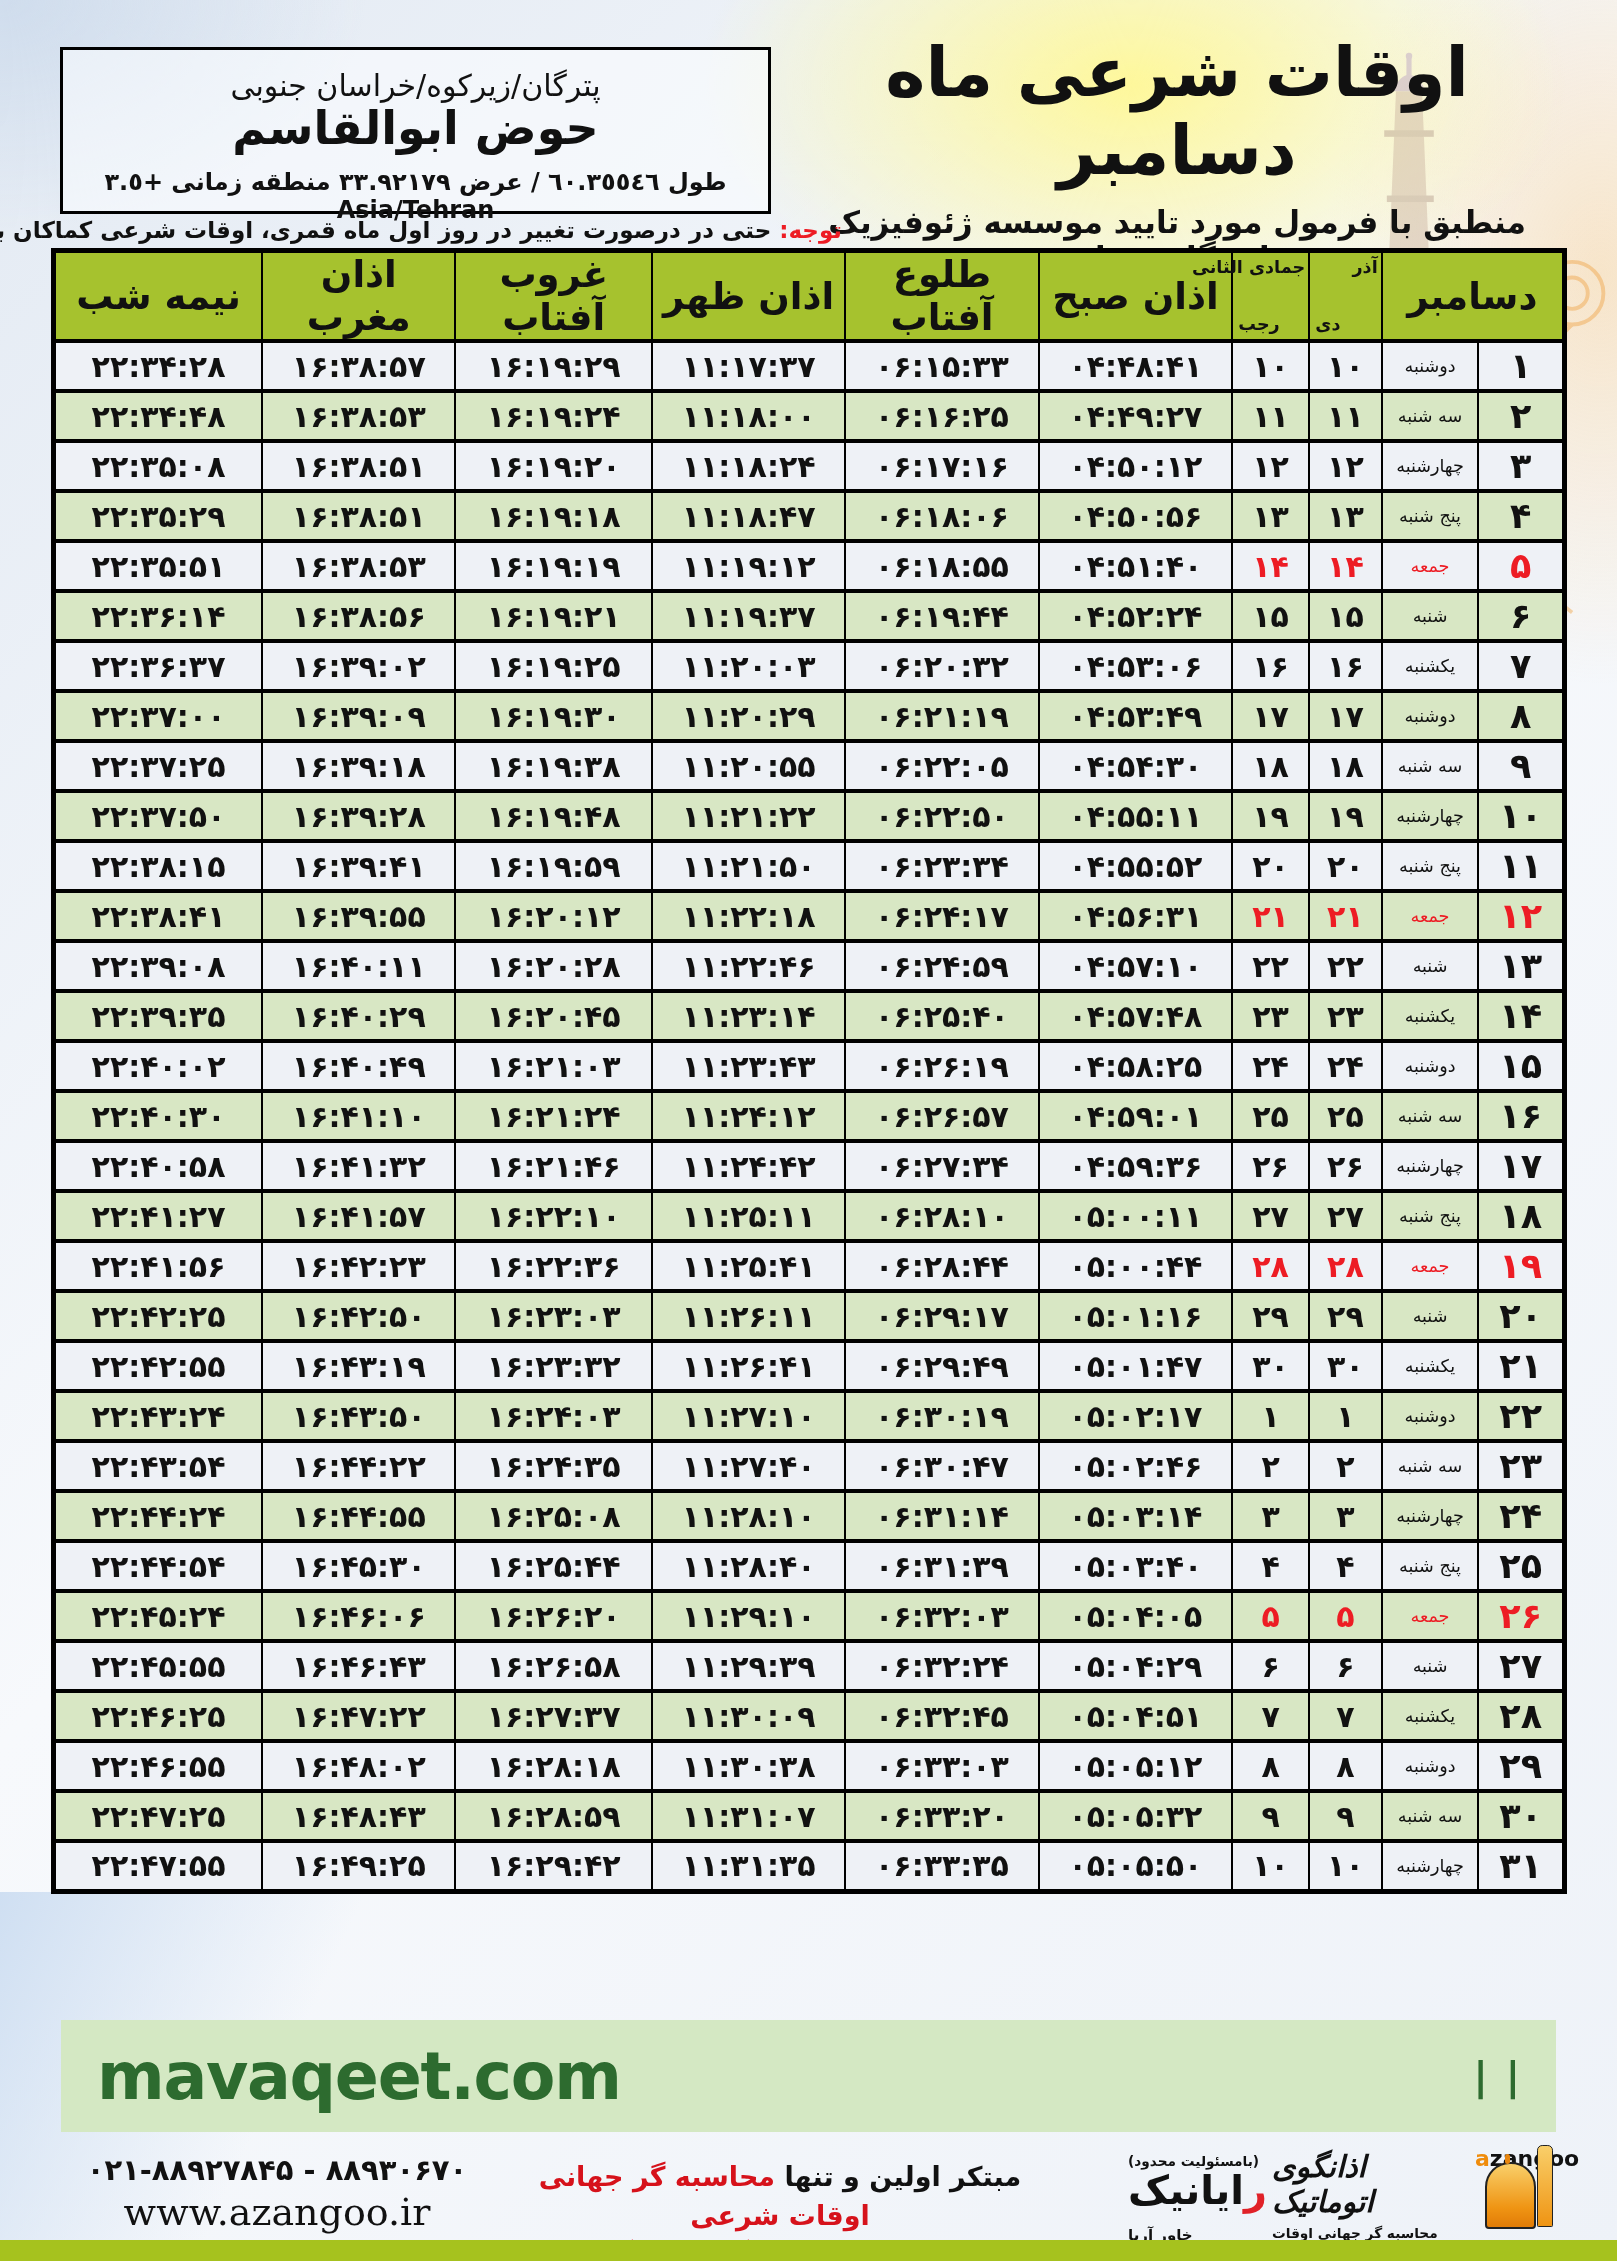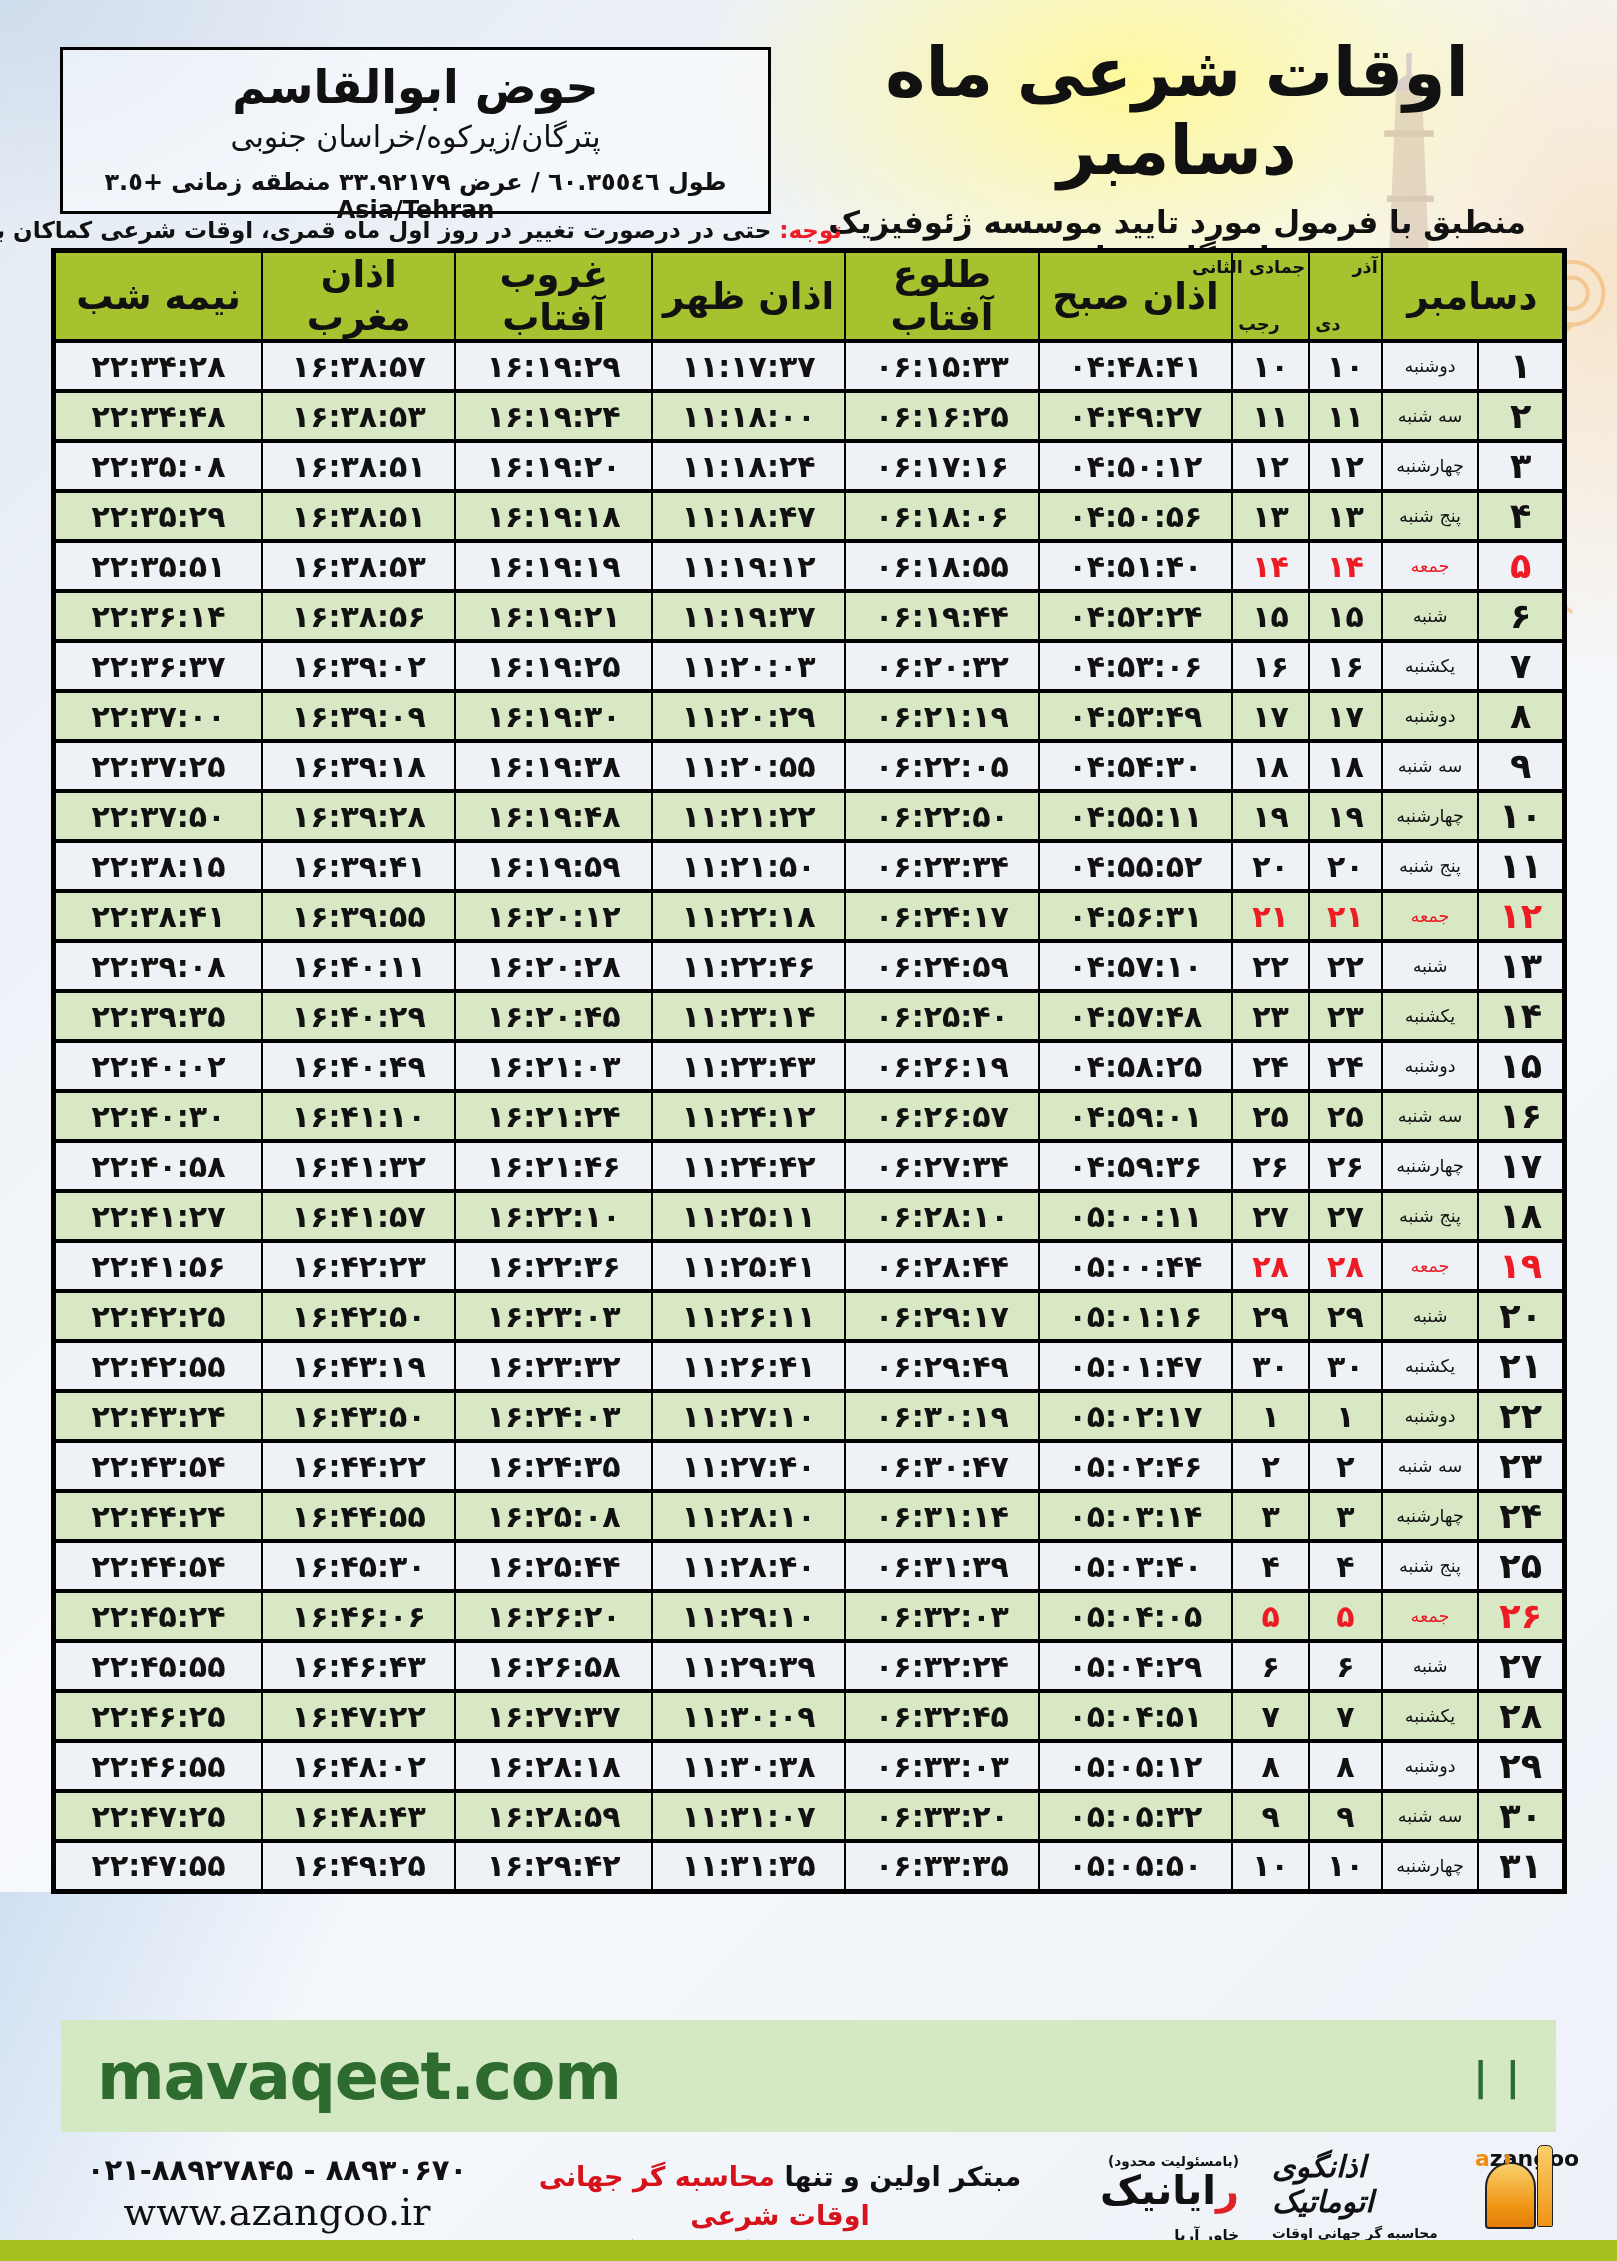--- a/index.html
+++ b/index.html
@@ -75,21 +75,21 @@
   #mavaqeet-spacer{flex:1;}
   #mavaqeet-latin{font-size:65px;font-weight:bold;direction:ltr;letter-spacing:-1.3px;}
 
   
   #footer-phones{position:absolute;left:65px;top:2153px;width:424px;text-align:center;}
   #phone-numbers{font-size:29px;font-weight:bold;direction:ltr;}
   #azangoo-url{font-family:"DejaVu Serif",serif;font-size:38px;margin-top:2.6px;}
   #footer-claims{position:absolute;left:496px;top:2157px;width:568px;direction:rtl;text-align:center;
     font-size:27px;font-weight:bold;line-height:1.45;}
   #footer-claims .red{color:#d6121b;}
-  #rayanik-logo{position:absolute;left:1076px;top:2153px;width:163px;text-align:right;direction:rtl;}
+  #rayanik-logo{position:absolute;left:1128px;top:2153px;width:163px;text-align:left;direction:rtl;}
   #rayanik-resp{font-size:13.7px;font-weight:bold;}
   #rayanik-name{font-size:40px;font-weight:bold;line-height:1.05;}
   #rayanik-name .red{color:#e02128;}
   #rayanik-sub{font-size:15px;font-weight:bold;margin-top:15px;}
   #azangoo-logo{position:absolute;left:1272px;top:2145px;width:281px;direction:rtl;display:flex;align-items:flex-start;gap:9px;}
   #az-icon{position:relative;width:78px;height:84px;flex:0 0 auto;}
   #az-dome{position:absolute;right:17px;top:17px;width:47px;height:63px;border:2px solid #222;
     border-radius:25px 25px 3.9px 3.9px;background:linear-gradient(180deg,#f9cf6a,#ef9413 70%,#e27c07);}
   #az-dome::before{content:"";position:absolute;left:18px;top:-10.4px;width:5.2px;height:10.4px;background:#e8860f;border-radius:2.6px;}
   #az-minaret{position:absolute;right:0px;top:0px;width:14.4px;height:80px;border:1.3px solid #222;
@@ -118,22 +118,22 @@
       <circle cx="230" cy="120" r="24"></circle>
     <path d="M230,168 C150,240 260,300 190,380"></path>
     <circle cx="175" cy="430" r="40"></circle>
       <circle cx="175" cy="430" r="18"></circle>
     <path d="M175,470 C240,520 160,560 230,610"></path>
   </g>
 </svg>
 <div id="corner-blue" class="deco"></div>
 
 <div id="location-box">
+  <div id="location-region">پترگان/زیرکوه/خراسان جنوبی</div>
   <div id="location-name">حوض ابوالقاسم</div>
-  <div id="location-region">پترگان/زیرکوه/خراسان جنوبی</div>
   <div id="location-coords">طول ٦٠.٣٥٥٤٦ / عرض ٣٣.٩٢١٧٩ منطقه زمانی ‎+٣.٥ Asia/Tehran</div>
 </div>
 
 <div id="title-box">
   <div id="page-title">اوقات شرعی ماه دسامبر</div>
   <div id="page-subtitle">منطبق با فرمول مورد تایید موسسه ژئوفیزیک دانشگاه تهران</div>
   <div id="page-years">١٤٠٤ شمسی | ١٤٤٧ قمری | ٢٠٢٥ میلادی</div>
 </div>
 
 <div id="note-line">

